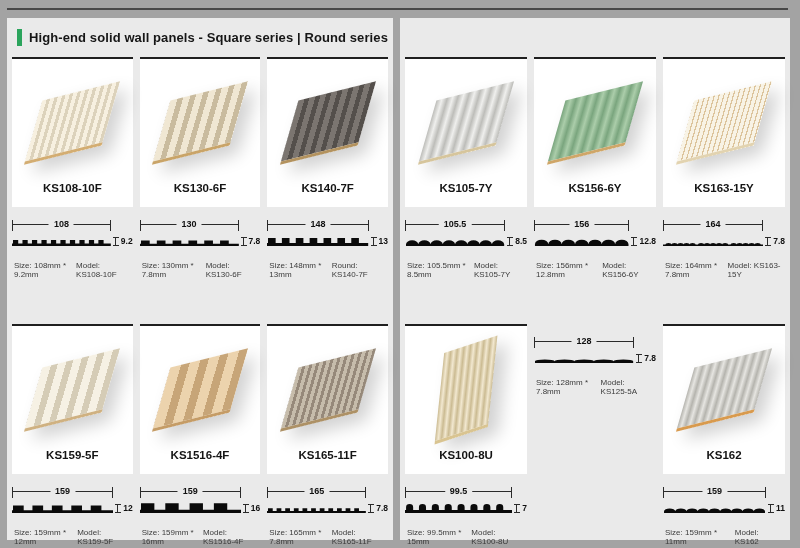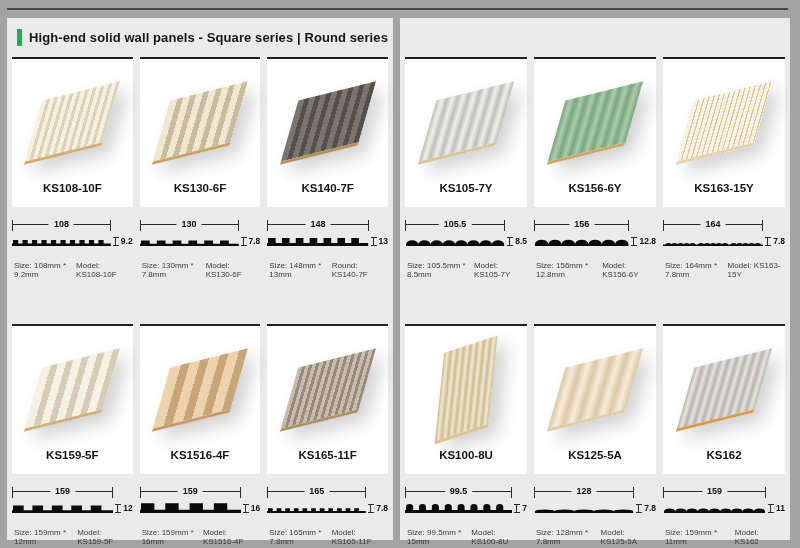--- a/index.html
+++ b/index.html
@@ -327,26 +327,20 @@
         <span class="dim-thickness">7</span>
       </div>
     </div>
     <div class="size-line">
       <span class="size-text">Size: 99.5mm * 15mm</span>
       <span class="model-text">Model: KS100-8U</span>
     </div>
   </div>
 
   <div class="cell">
-    <div class="photo-box">
-      <div class="photo-area">
-        <div class="panel-img" style="width: 80px; height: 58px; background: repeating-linear-gradient(90deg, rgb(219, 198, 166) 0px, rgb(247, 236, 218) 8px, rgb(219, 198, 166) 16px); border-bottom: 3px solid rgb(224, 203, 164);"></div>
-      </div>
-      <div class="model-name">KS125-5A</div>
-    </div>
     <div class="diagram">
       <div class="diag-main">
         <div class="dimline">
           <span class="dl-line"></span>
           <span class="dim-width">128</span>
         </div>
         <svg class="profile-svg" viewBox="0 0 100 16" preserveAspectRatio="none" xmlns="http://www.w3.org/2000/svg">
                 <path d="M1 13 V11.2 a9.80 1.8 0 0 1 19.60 0 a9.80 1.8 0 0 1 19.60 0 a9.80 1.8 0 0 1 19.60 0 a9.80 1.8 0 0 1 19.60 0 a9.80 1.8 0 0 1 19.60 0 V13 Z" fill="#0a0a0a"></path>
               </svg>
       </div>

